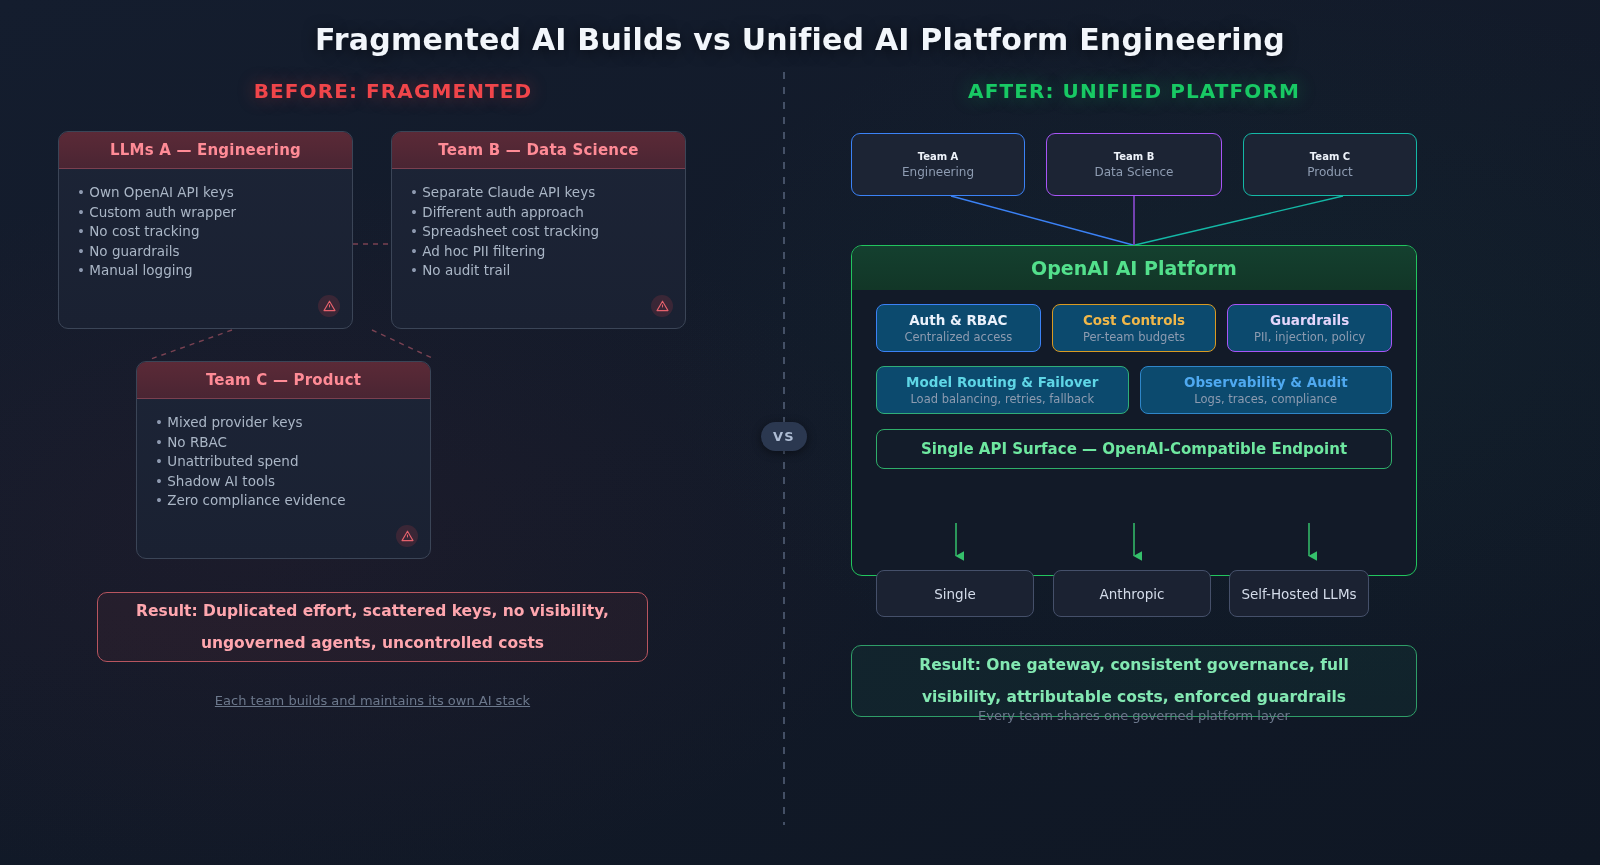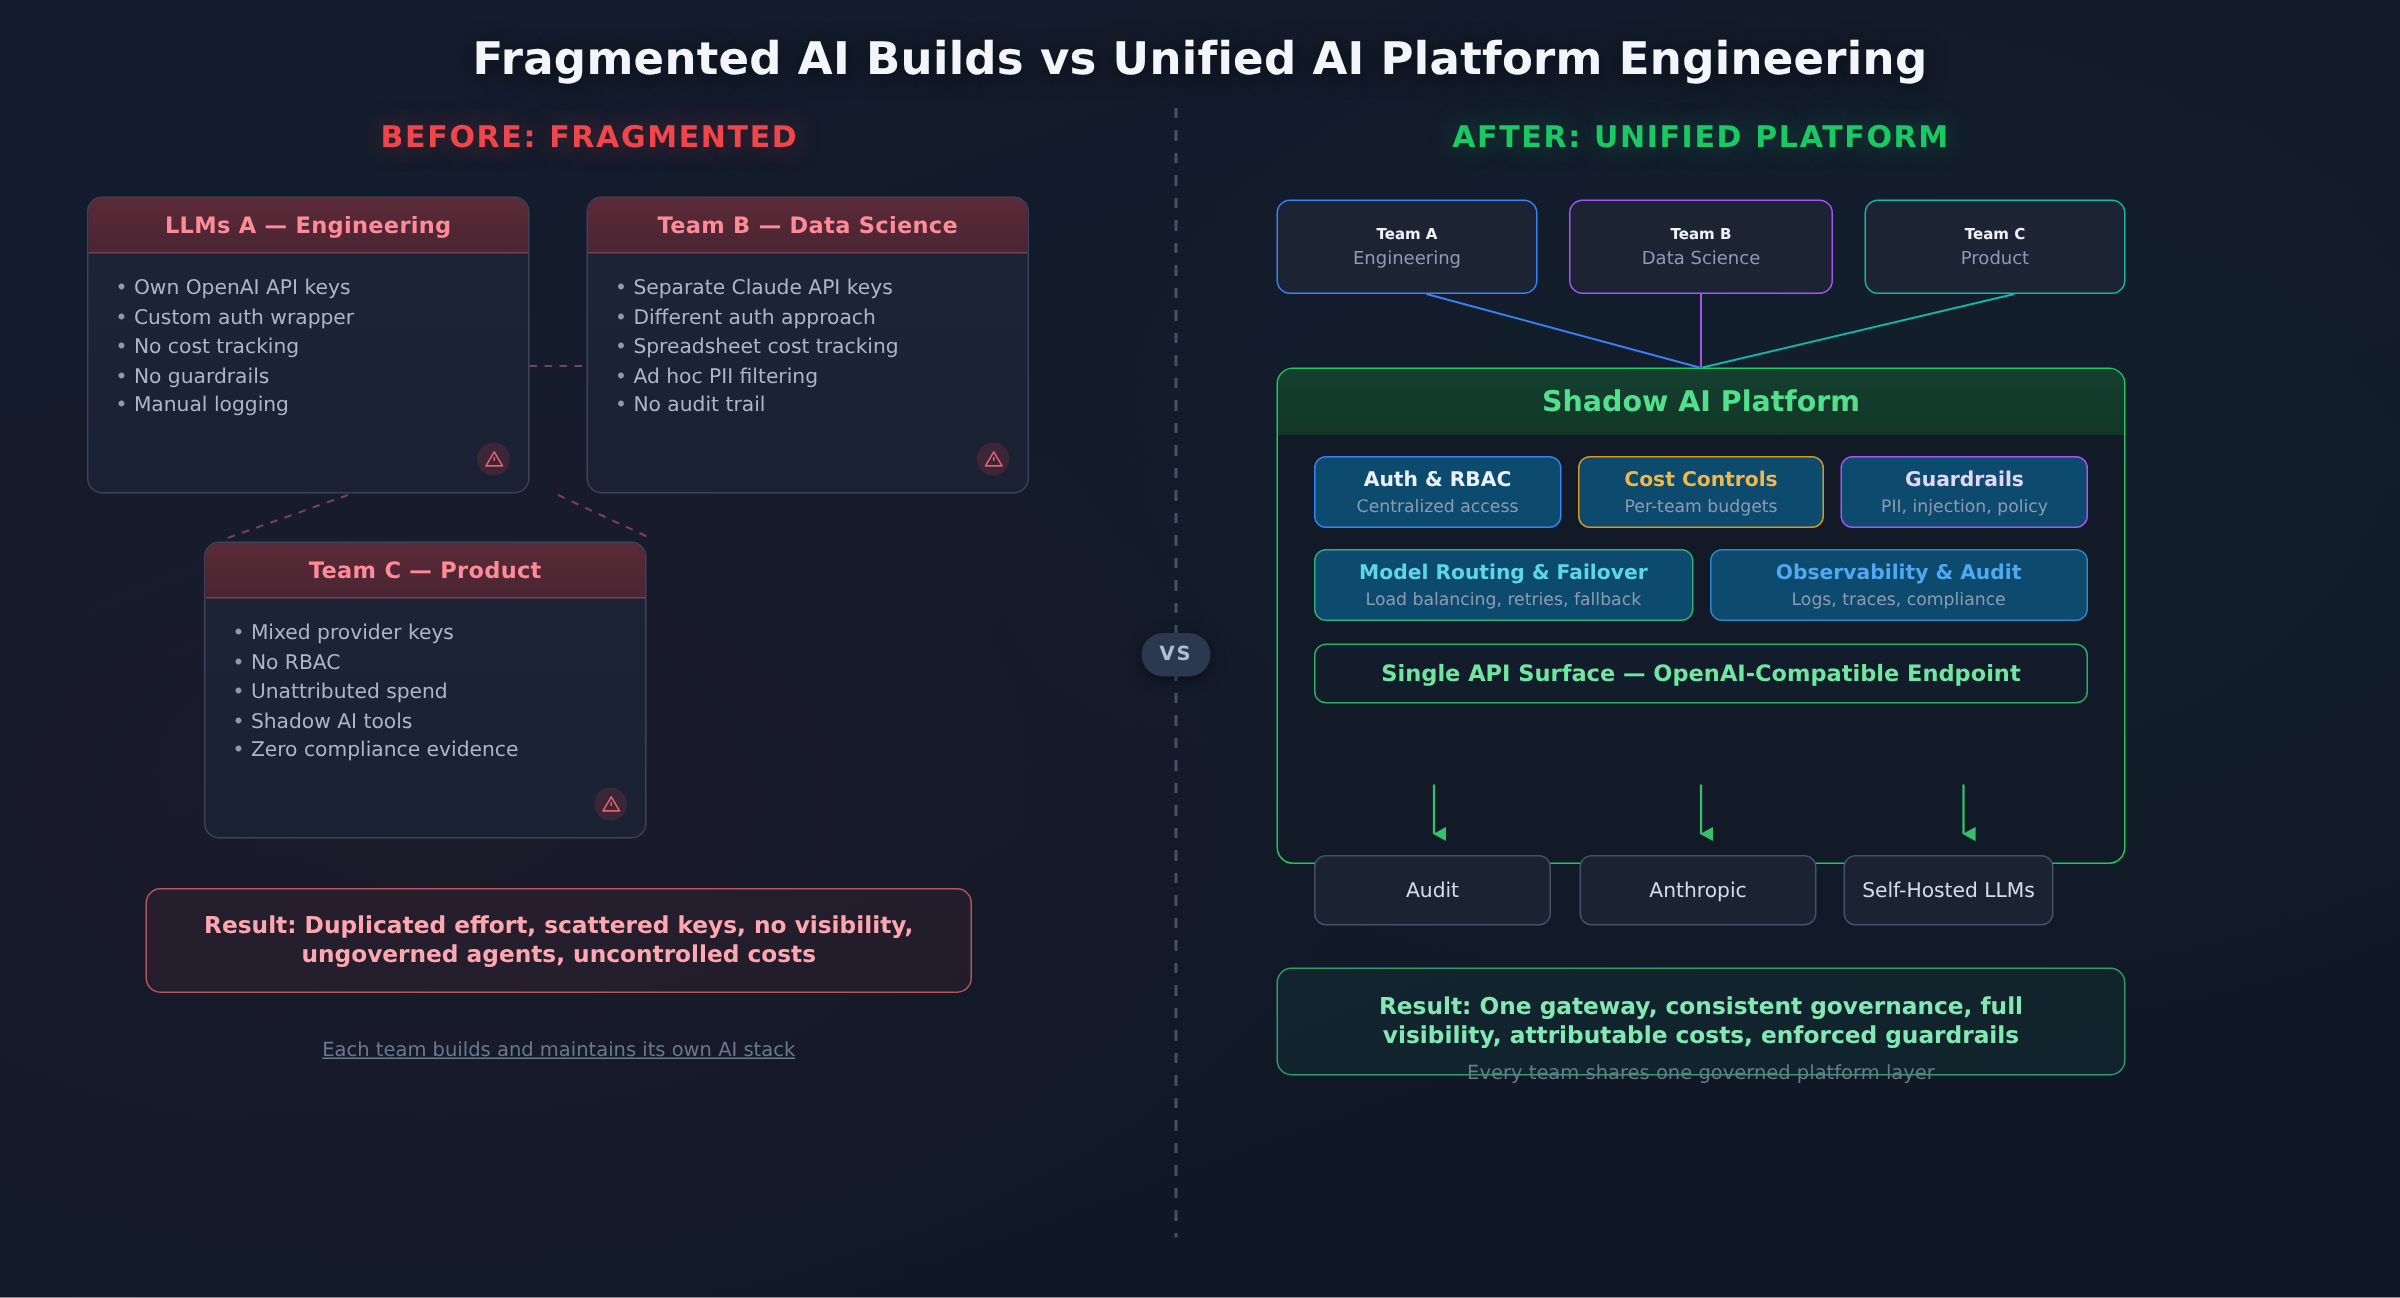--- a/index.html
+++ b/index.html
@@ -76,21 +76,21 @@
   .warn-badge svg{ display:block; }
 
   #card-a{ left:58px;  top:131px; width:295px; height:198px; }
   #card-b{ left:391px; top:131px; width:295px; height:198px; }
   #card-c{ left:136px; top:361px; width:295px; height:198px; }
 
   
   .result{
     position:absolute; border-radius:10px;
     display:flex; align-items:center; justify-content:center; text-align:center;
-    font-size:15.5px; font-weight:bold; line-height:19px;
+    font-size:15.5px; font-weight:bold; line-height:32px;
     padding:0 26px;
   }
   #result-left{
     left:97px; top:592px; width:551px; height:70px;
     border:1.5px solid #b8555f; background:rgba(150,55,65,.10);
     color:#ffa6ae;
   }
   #result-right{
     left:851px; top:645px; width:566px; height:72px;
     border:1.5px solid #2f9e68; background:rgba(30,140,95,.10);
@@ -257,21 +257,21 @@
     <div class="s">Product</div>
   </div>
 
   <svg class="svg-layer">
     <line x1="951" y1="196" x2="1133" y2="245" stroke="#3b82f6" stroke-width="1.3"></line>
     <line x1="1134" y1="196" x2="1134" y2="245" stroke="#a855f7" stroke-width="1.3"></line>
     <line x1="1343" y1="196" x2="1135" y2="245" stroke="#14b8a6" stroke-width="1.3"></line>
   </svg>
 
   <div id="platform">
-    <div class="phd">Shadow AI Platform</div>
+    <div class="phd">OpenAI AI Platform</div>
 
     <div class="feat-row">
       <div class="feat" id="feat-auth">
         <div class="t">Auth &amp; RBAC</div>
         <div class="s">Centralized access</div>
       </div>
       <div class="feat" id="feat-cost">
         <div class="t">Cost Controls</div>
         <div class="s">Per-team budgets</div>
       </div>
@@ -299,20 +299,20 @@
         <marker id="ah" markerWidth="7" markerHeight="7" refX="3.2" refY="5.4" orient="auto">
           <path d="M0 0 L3.2 5.8 L6.4 0 Z" fill="#35c06b"></path>
         </marker>
       </defs>
       <line x1="104" y1="277" x2="104" y2="310" stroke="#35c06b" stroke-width="1.5" marker-end="url(#ah)"></line>
       <line x1="282" y1="277" x2="282" y2="310" stroke="#35c06b" stroke-width="1.5" marker-end="url(#ah)"></line>
       <line x1="457" y1="277" x2="457" y2="310" stroke="#35c06b" stroke-width="1.5" marker-end="url(#ah)"></line>
     </svg>
   </div>
 
-  <div class="prov" id="prov-1">Audit</div>
+  <div class="prov" id="prov-1">Single</div>
   <div class="prov" id="prov-2">Anthropic</div>
   <div class="prov" id="prov-3">Self-Hosted LLMs</div>
 
   <div class="result" id="result-right">Result: One gateway, consistent governance, full visibility, attributable costs, enforced guardrails</div>
   <div class="caption" id="cap-right">Every team shares one governed platform layer</div>
 
 </div>
 
 </body></html>

